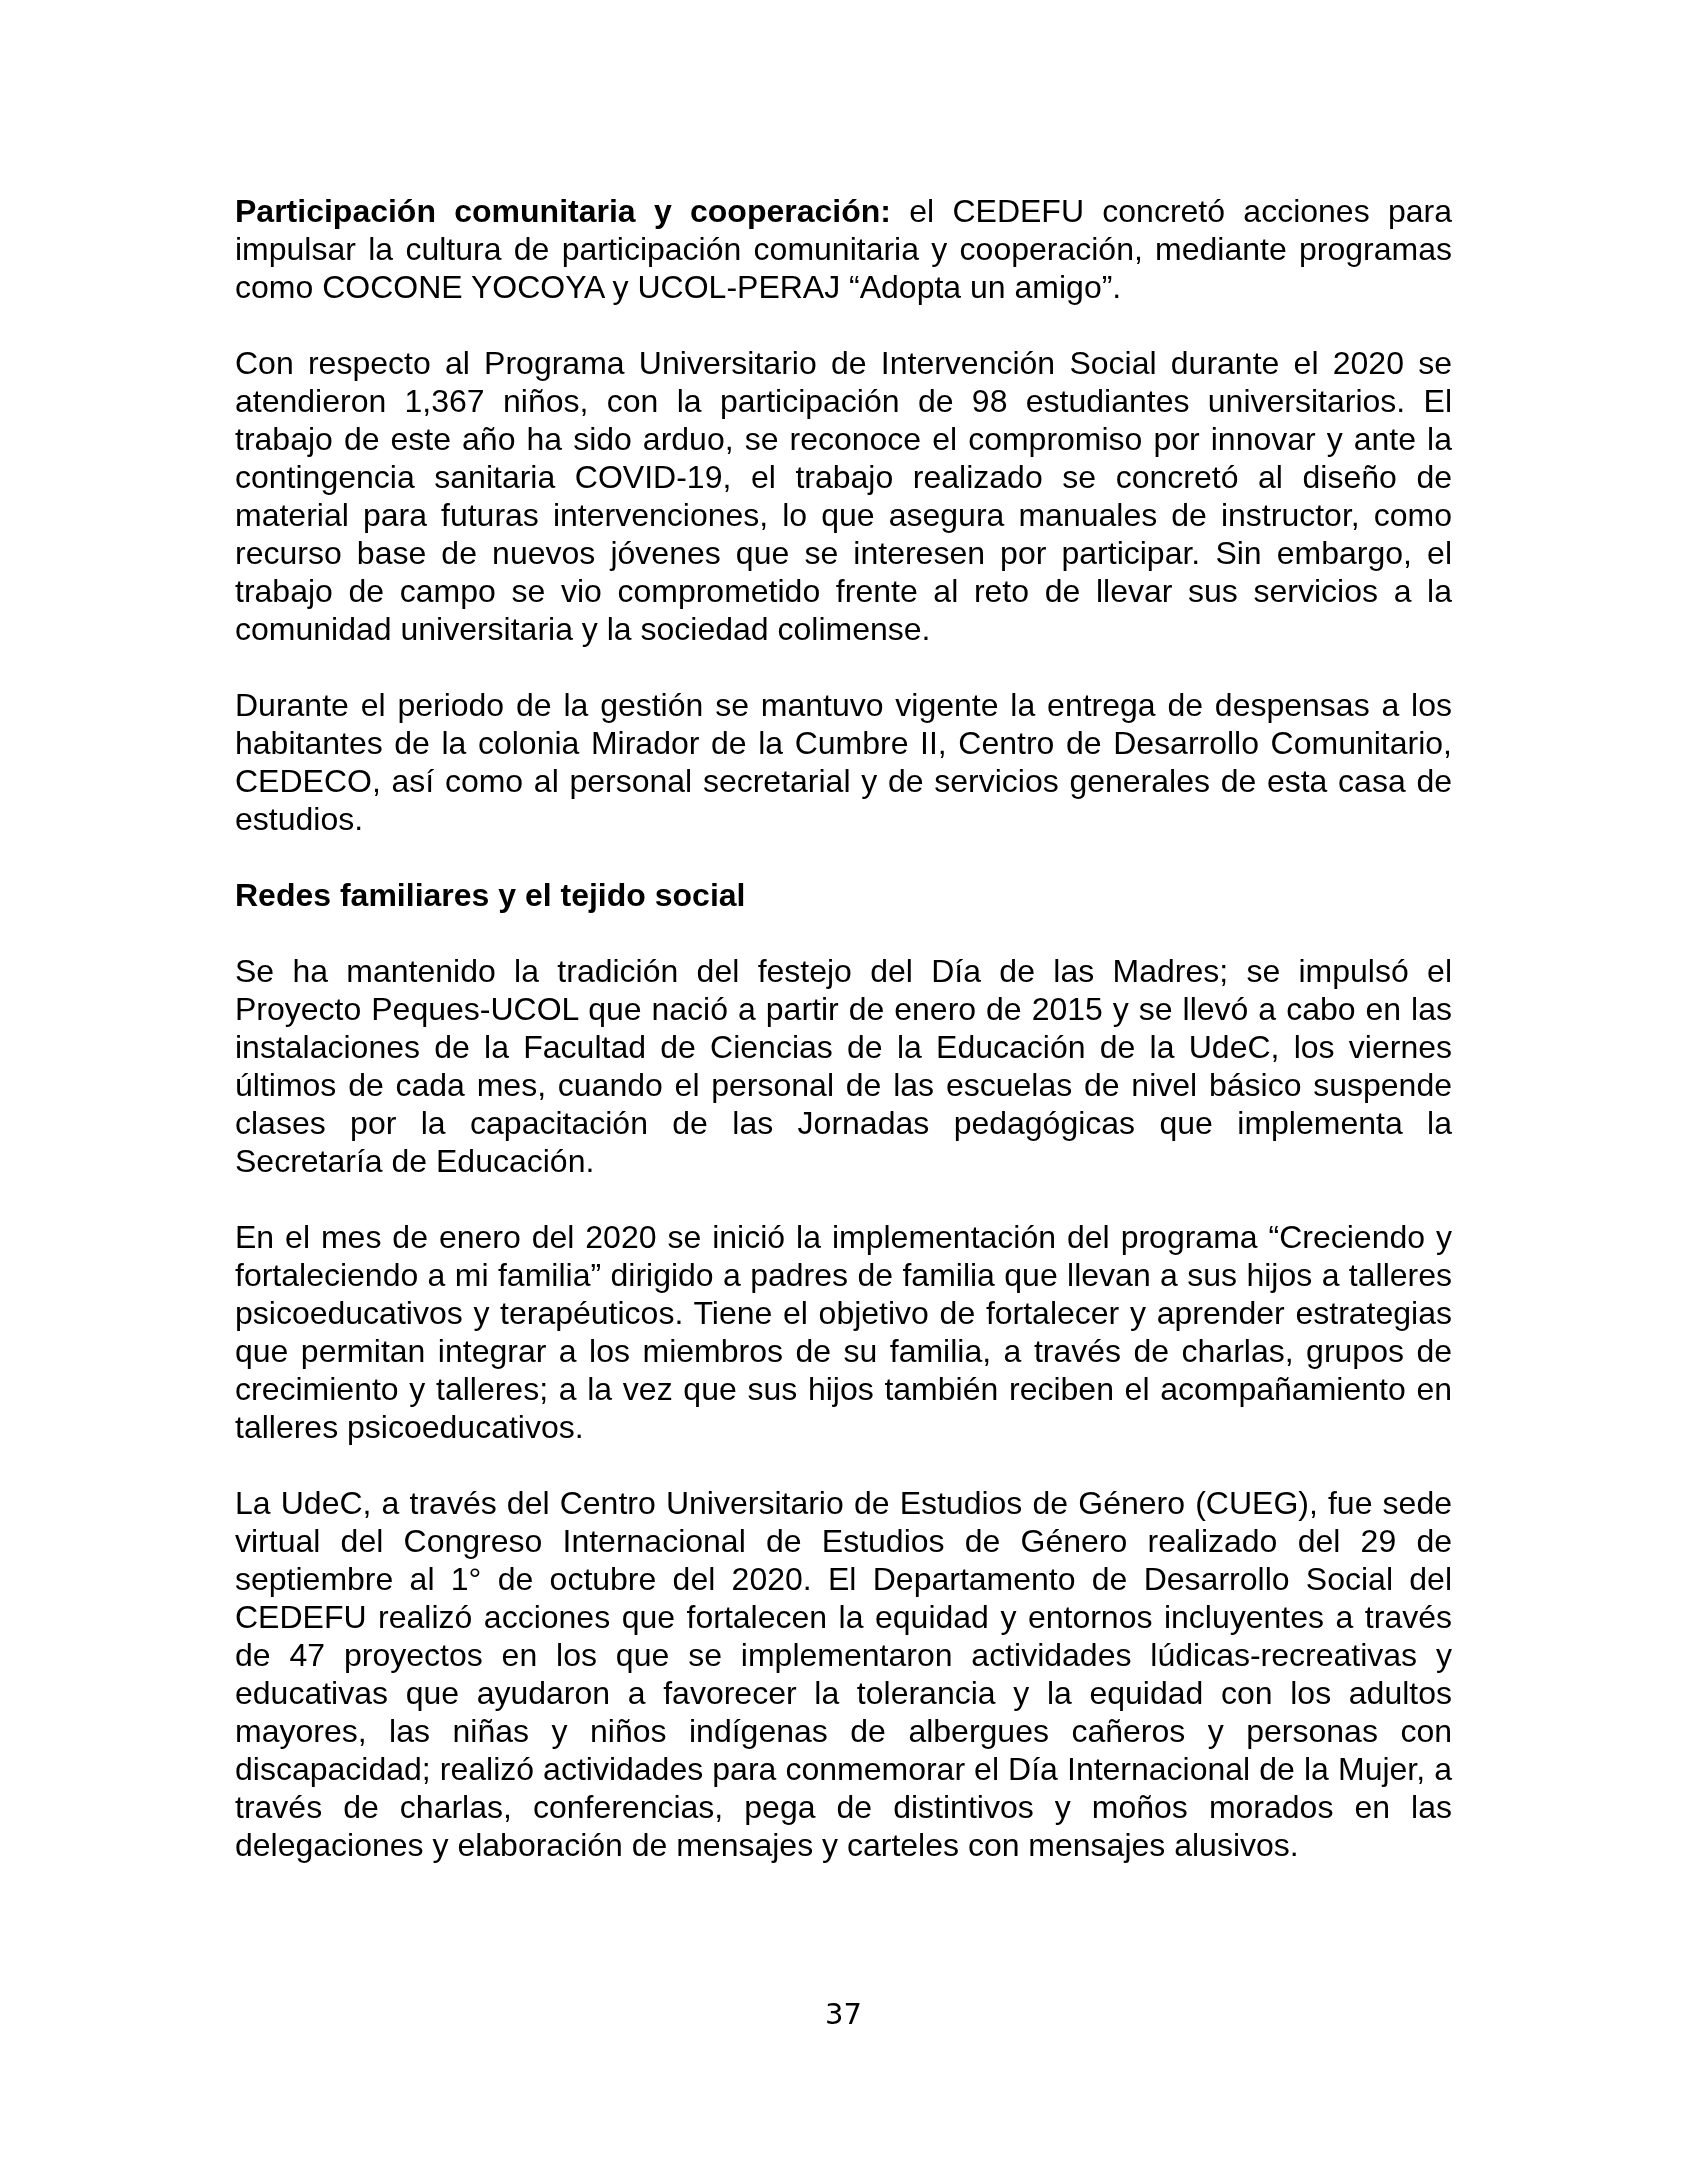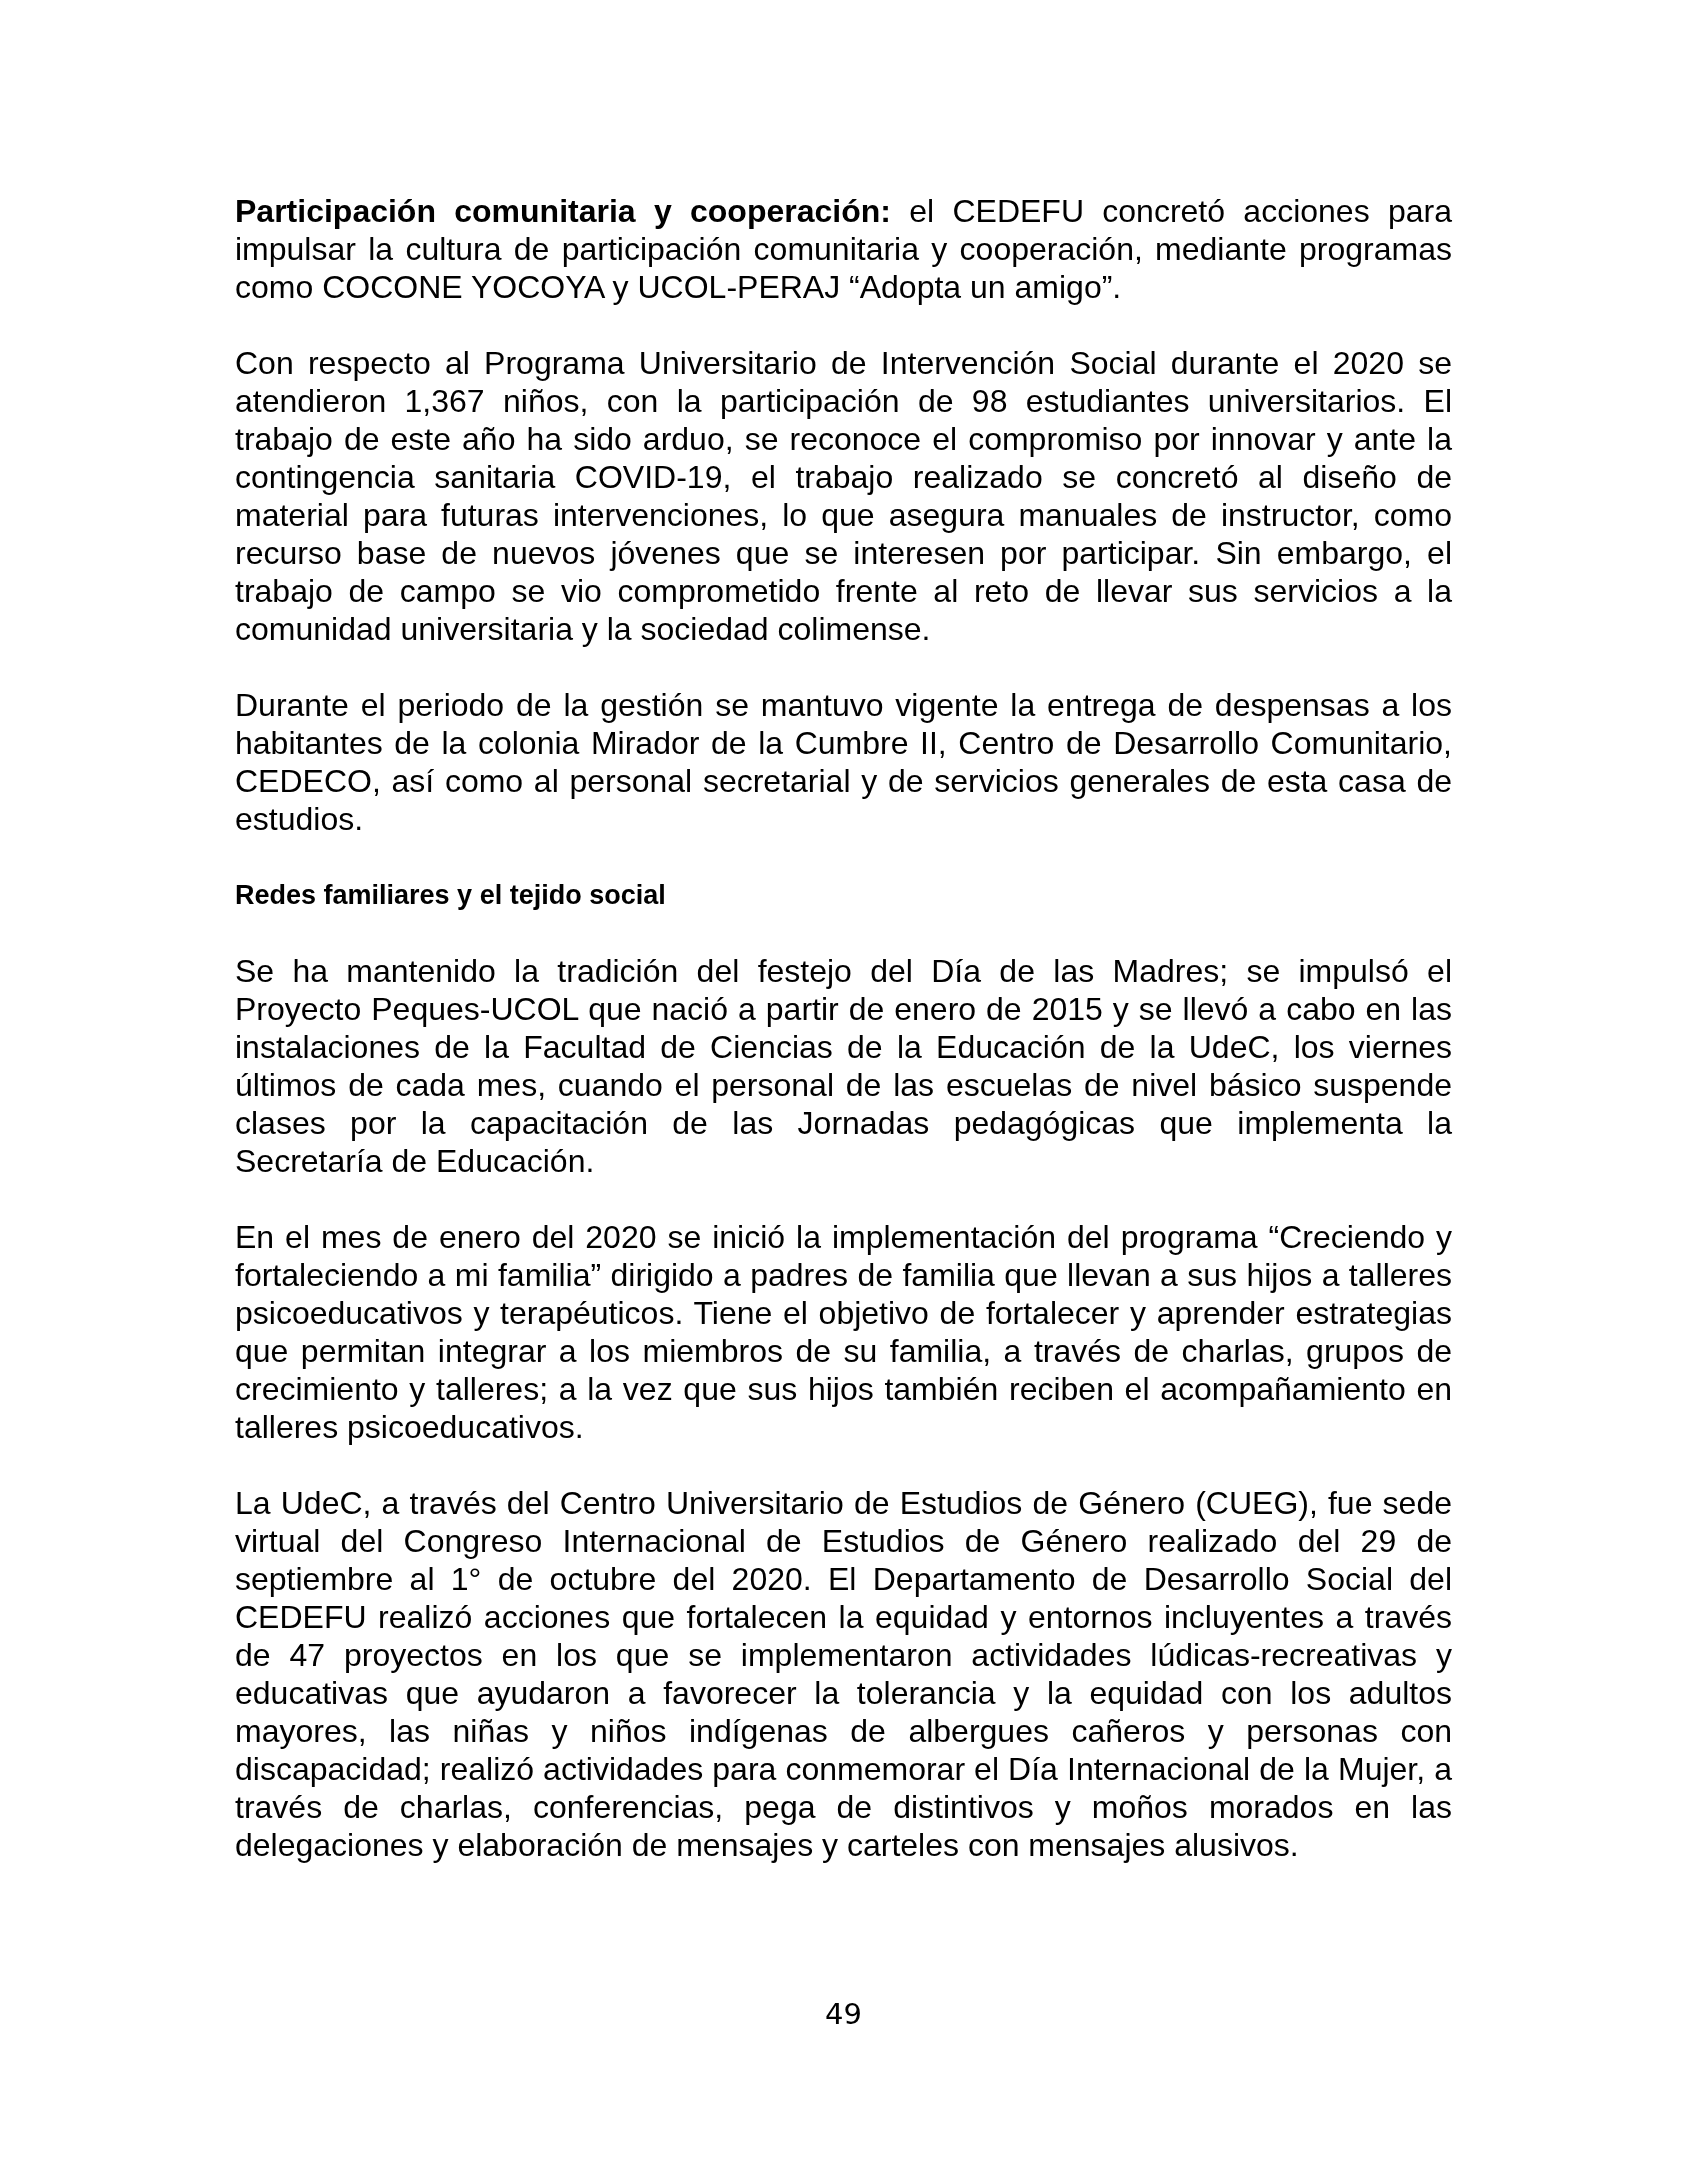--- a/index.html
+++ b/index.html
@@ -15,21 +15,21 @@
       color: #000000;
     }
     p {
       margin: 0 0 38px 0;
       text-align: justify;
       text-align-last: left;
     }
     .lead { font-weight: bold; }
     h2 {
       margin: 0 0 38px 0;
-      font-size: 27px;
+      font-size: 32px;
       line-height: 38px;
       font-weight: bold;
     }
     .page-number {
       position: absolute;
       left: 0;
       width: 1687px;
       top: 1997px;
       text-align: center;
       font-family: "DejaVu Sans", sans-serif;
@@ -50,14 +50,14 @@
   <h2>Redes familiares y el tejido social</h2>
 
   <p>Se ha mantenido la tradición del festejo del Día de las Madres; se impulsó el Proyecto Peques-UCOL que nació a partir de enero de 2015 y se llevó a cabo en las instalaciones de la Facultad de Ciencias de la Educación de la UdeC, los viernes últimos de cada mes, cuando el personal de las escuelas de nivel básico suspende clases por la capacitación de las Jornadas pedagógicas que implementa la Secretaría de Educación.</p>
 
   <p>En el mes de enero del 2020 se inició la implementación del programa “Creciendo y fortaleciendo a mi familia” dirigido a padres de familia que llevan a sus hijos a talleres psicoeducativos y terapéuticos. Tiene el objetivo de fortalecer y aprender estrategias que permitan integrar a los miembros de su familia, a través de charlas, grupos de crecimiento y talleres; a la vez que sus hijos también reciben el acompañamiento en talleres psicoeducativos.</p>
 
 
   <p>La UdeC, a través del Centro Universitario de Estudios de Género (CUEG), fue sede virtual del Congreso Internacional de Estudios de Género realizado del 29 de septiembre al 1° de octubre del 2020. El Departamento de Desarrollo Social del CEDEFU realizó acciones que fortalecen la equidad y entornos incluyentes a través de 47 proyectos en los que se implementaron actividades lúdicas-recreativas y educativas que ayudaron a favorecer la tolerancia y la equidad con los adultos mayores, las niñas y niños indígenas de albergues cañeros y personas con discapacidad; realizó actividades para conmemorar el Día Internacional de la Mujer, a través de charlas, conferencias, pega de distintivos y moños morados en las delegaciones y elaboración de mensajes y carteles con mensajes alusivos.</p>
 </div>
 
-<div class="page-number">49</div>
+<div class="page-number">37</div>
 
 
 </body></html>

